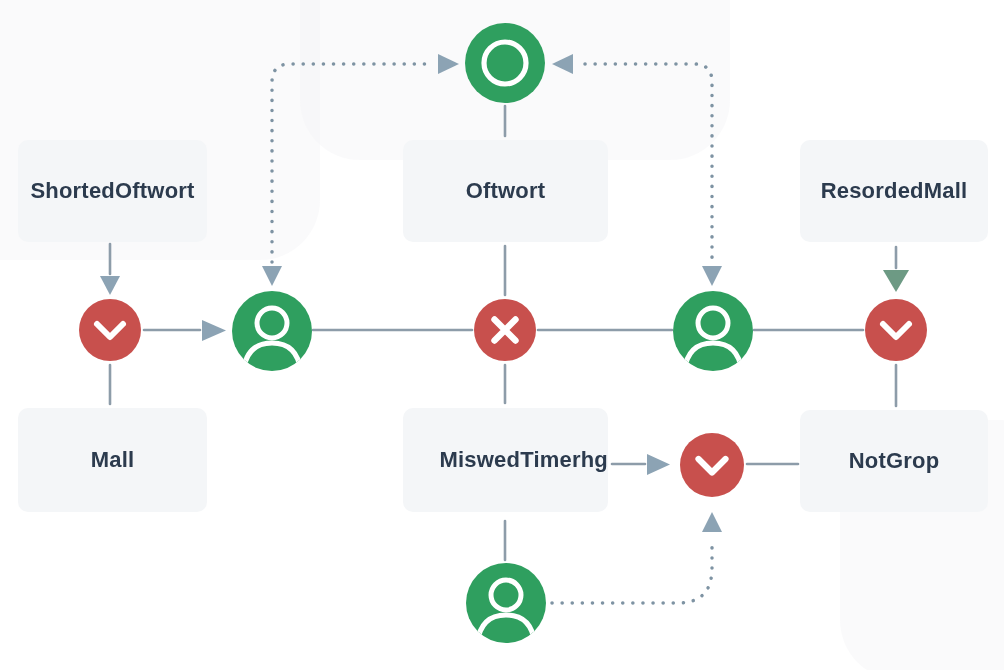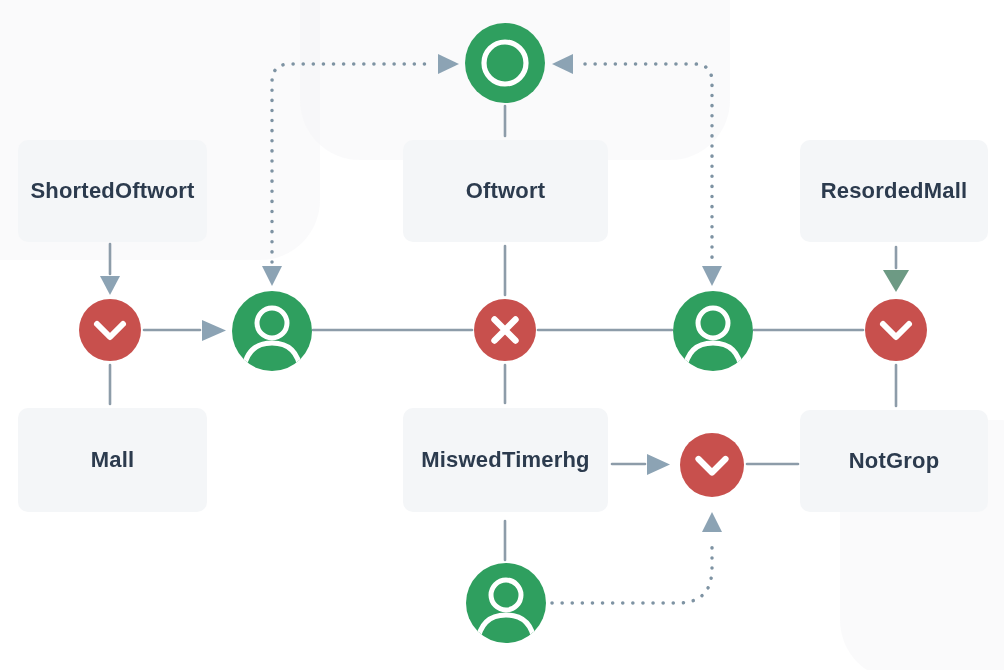--- a/index.html
+++ b/index.html
@@ -74,21 +74,21 @@
   <div class="box" style="left:403px;top:140px;width:205px;height:102px;gap:48px;">
     <span>Oftwort</span>
   </div>
   <div class="box" style="left:800px;top:140px;width:188px;height:102px;text-align:right;">
     <span>Resorded</span>
     <span>Mall</span>
   </div>
   <div class="box" style="left:18px;top:408px;width:189px;height:104px;">
     <span>Mall</span>
   </div>
-  <div class="box" style="left:403px;top:408px;width:205px;height:104px;">
+  <div class="box" style="left:403px;top:408px;width:205px;height:104px;justify-content:flex-end;">
     <span>Miswed</span>
     <span>Timerhg</span>
   </div>
   <div class="box" style="left:800px;top:410px;width:188px;height:102px;align-items:center;">
     <span>Not</span>
     <span>Grop</span>
   </div>
 
   <svg class="node" style="left:465px;top:23px;" width="80" height="80" viewBox="-40 -40 80 80">
     <circle r="40" fill="#2f9f5f"></circle>

